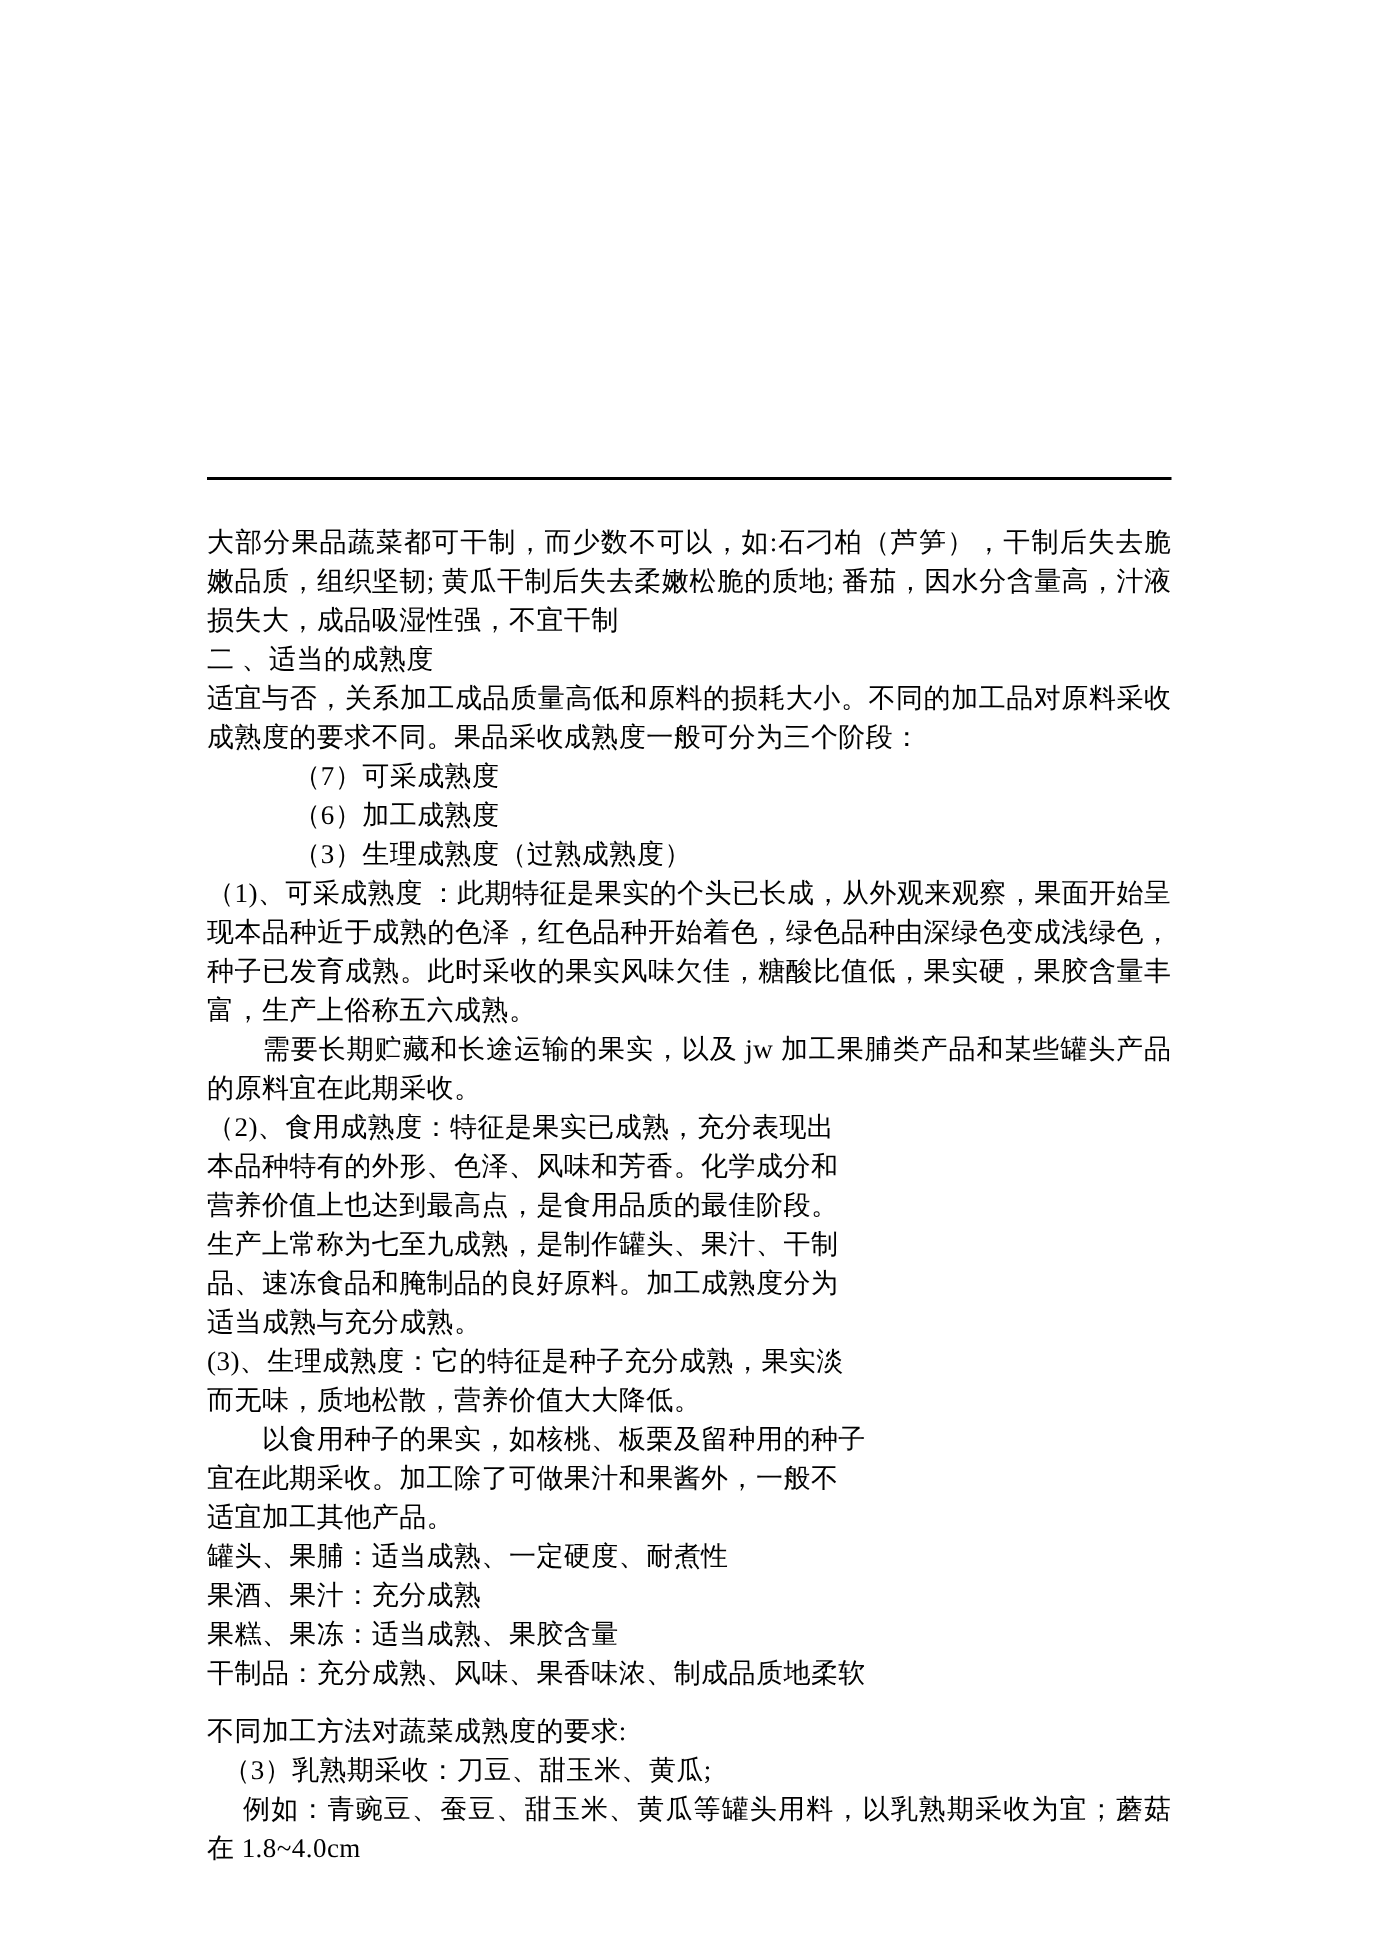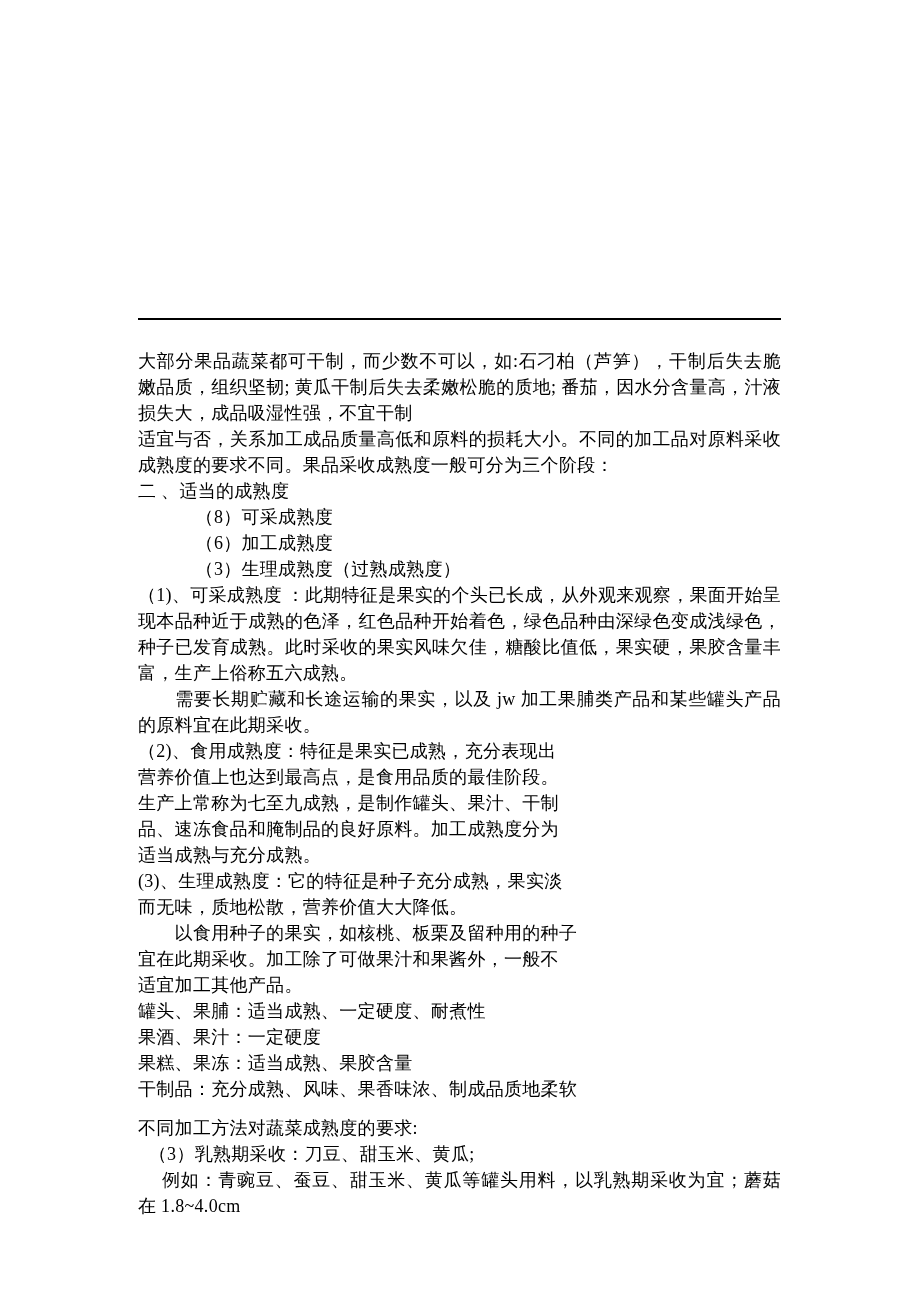--- a/index.html
+++ b/index.html
@@ -10,39 +10,40 @@
   .indent1{text-indent:3.2em}
   .indentLabel{padding-left:0.6em}
   .blank{height:13px}
 </style>
 </head>
 <body>
 <div class="page">
   <div class="rule"></div>
   <div class="content">
     <p>大部分果品蔬菜都可干制，而少数不可以，如:石刁柏（芦笋），干制后失去脆嫩品质，组织坚韧; 黄瓜干制后失去柔嫩松脆的质地; 番茄，因水分含量高，汁液损失大，成品吸湿性强，不宜干制</p>
+    <p>二 、适当的成熟度</p>
     <p>适宜与否，关系加工成品质量高低和原料的损耗大小。不同的加工品对原料采收成熟度的要求不同。果品采收成熟度一般可分为三个阶段：</p>
-    <p>二 、适当的成熟度</p>
-    <p class="indent1">（8）可采成熟度</p>
+    <p class="indent1">（7）可采成熟度</p>
     <p class="indent1">（6）加工成熟度</p>
     <p class="indent1">（3）生理成熟度（过熟成熟度）</p>
     <p>（1)、可采成熟度 ：此期特征是果实的个头已长成，从外观来观察，果面开始呈现本品种近于成熟的色泽，红色品种开始着色，绿色品种由深绿色变成浅绿色，种子已发育成熟。此时采收的果实风味欠佳，糖酸比值低，果实硬，果胶含量丰富，生产上俗称五六成熟。</p>
     <p>　　需要长期贮藏和长途运输的果实，以及 jw 加工果脯类产品和某些罐头产品的原料宜在此期采收。</p>
     <p>（2)、食用成熟度：特征是果实已成熟，充分表现出</p>
+    <p>本品种特有的外形、色泽、风味和芳香。化学成分和</p>
     <p>营养价值上也达到最高点，是食用品质的最佳阶段。</p>
     <p>生产上常称为七至九成熟，是制作罐头、果汁、干制</p>
     <p>品、速冻食品和腌制品的良好原料。加工成熟度分为</p>
     <p>适当成熟与充分成熟。</p>
     <p>(3)、生理成熟度：它的特征是种子充分成熟，果实淡</p>
     <p>而无味，质地松散，营养价值大大降低。</p>
     <p>　　以食用种子的果实，如核桃、板栗及留种用的种子</p>
     <p>宜在此期采收。加工除了可做果汁和果酱外，一般不</p>
     <p>适宜加工其他产品。</p>
     <p>罐头、果脯：适当成熟、一定硬度、耐煮性</p>
-    <p>果酒、果汁：一定硬度</p>
+    <p>果酒、果汁：充分成熟</p>
     <p>果糕、果冻：适当成熟、果胶含量</p>
     <p>干制品：充分成熟、风味、果香味浓、制成品质地柔软</p>
     <div class="blank"></div>
     <p>不同加工方法对蔬菜成熟度的要求:</p>
     <p class="indentLabel">（3）乳熟期采收：刀豆、甜玉米、黄瓜;</p>
     <p>　 例如：青豌豆、蚕豆、甜玉米、黄瓜等罐头用料，以乳熟期采收为宜；蘑菇在 1.8~4.0cm</p>
   </div>
 </div>
 
 </body></html>

